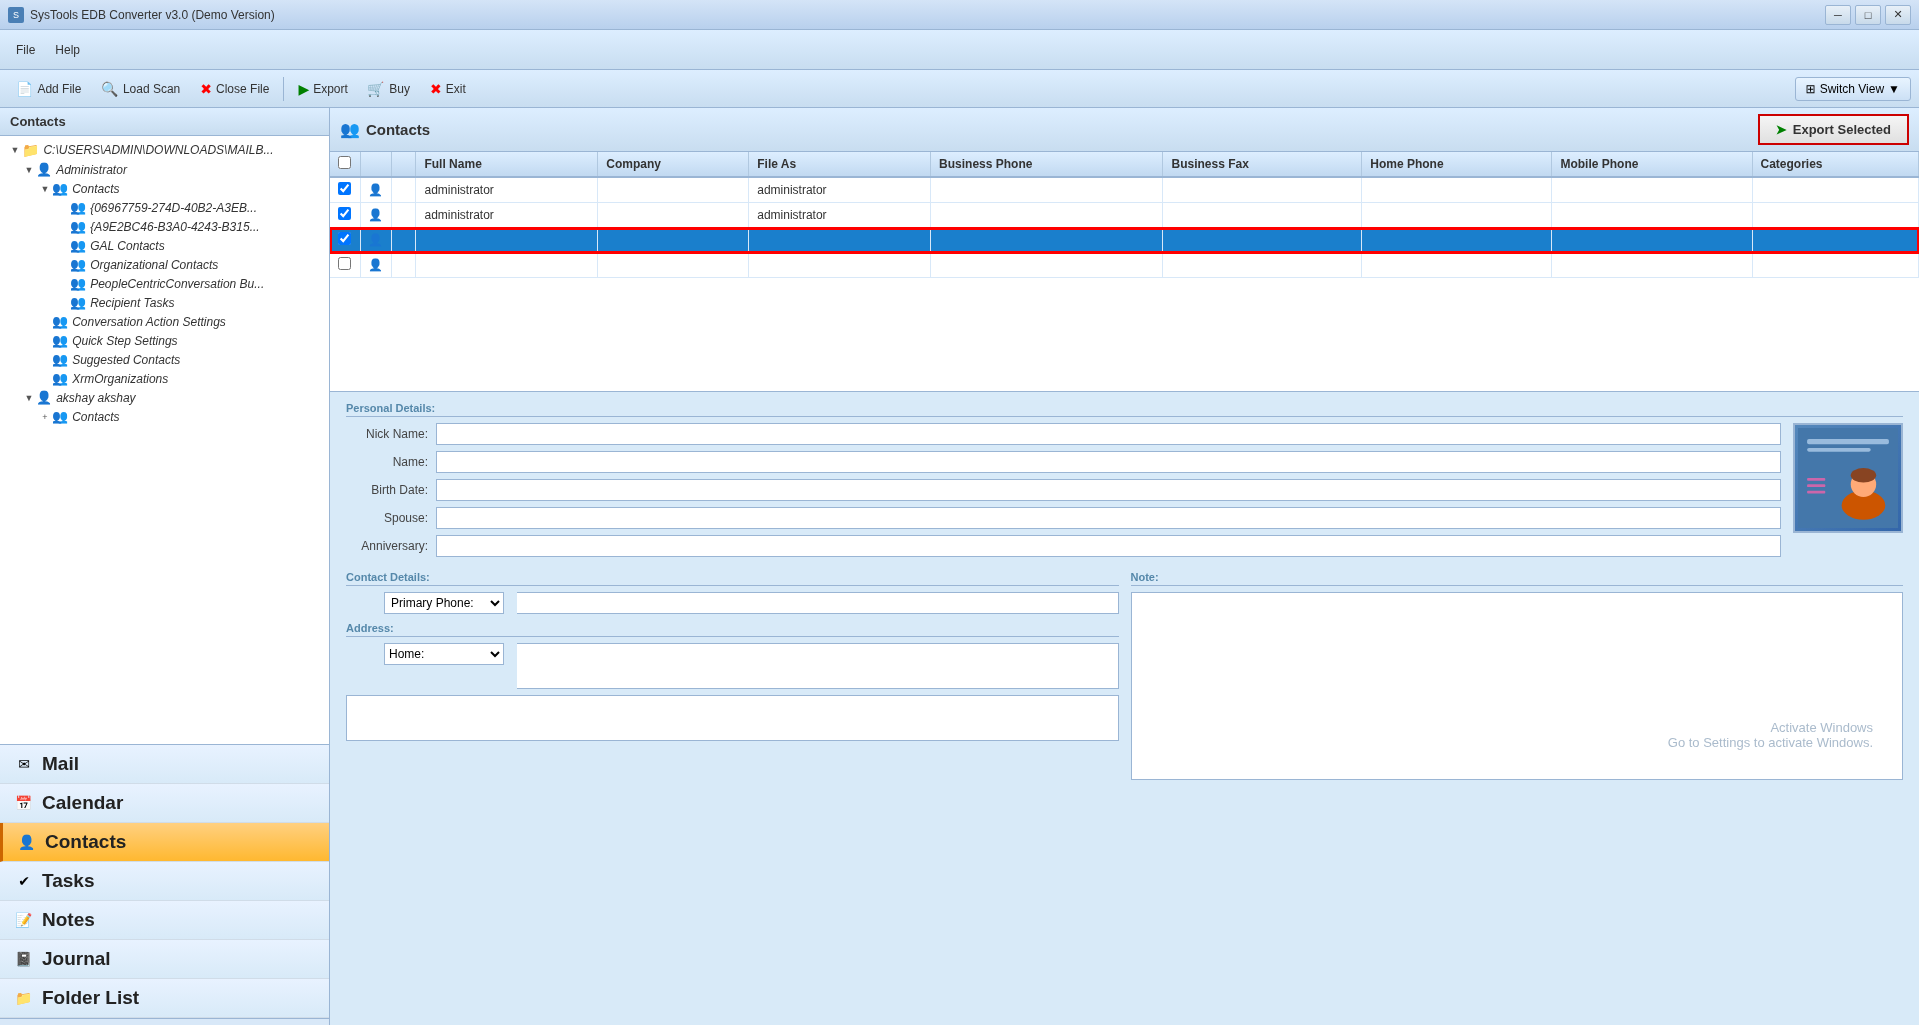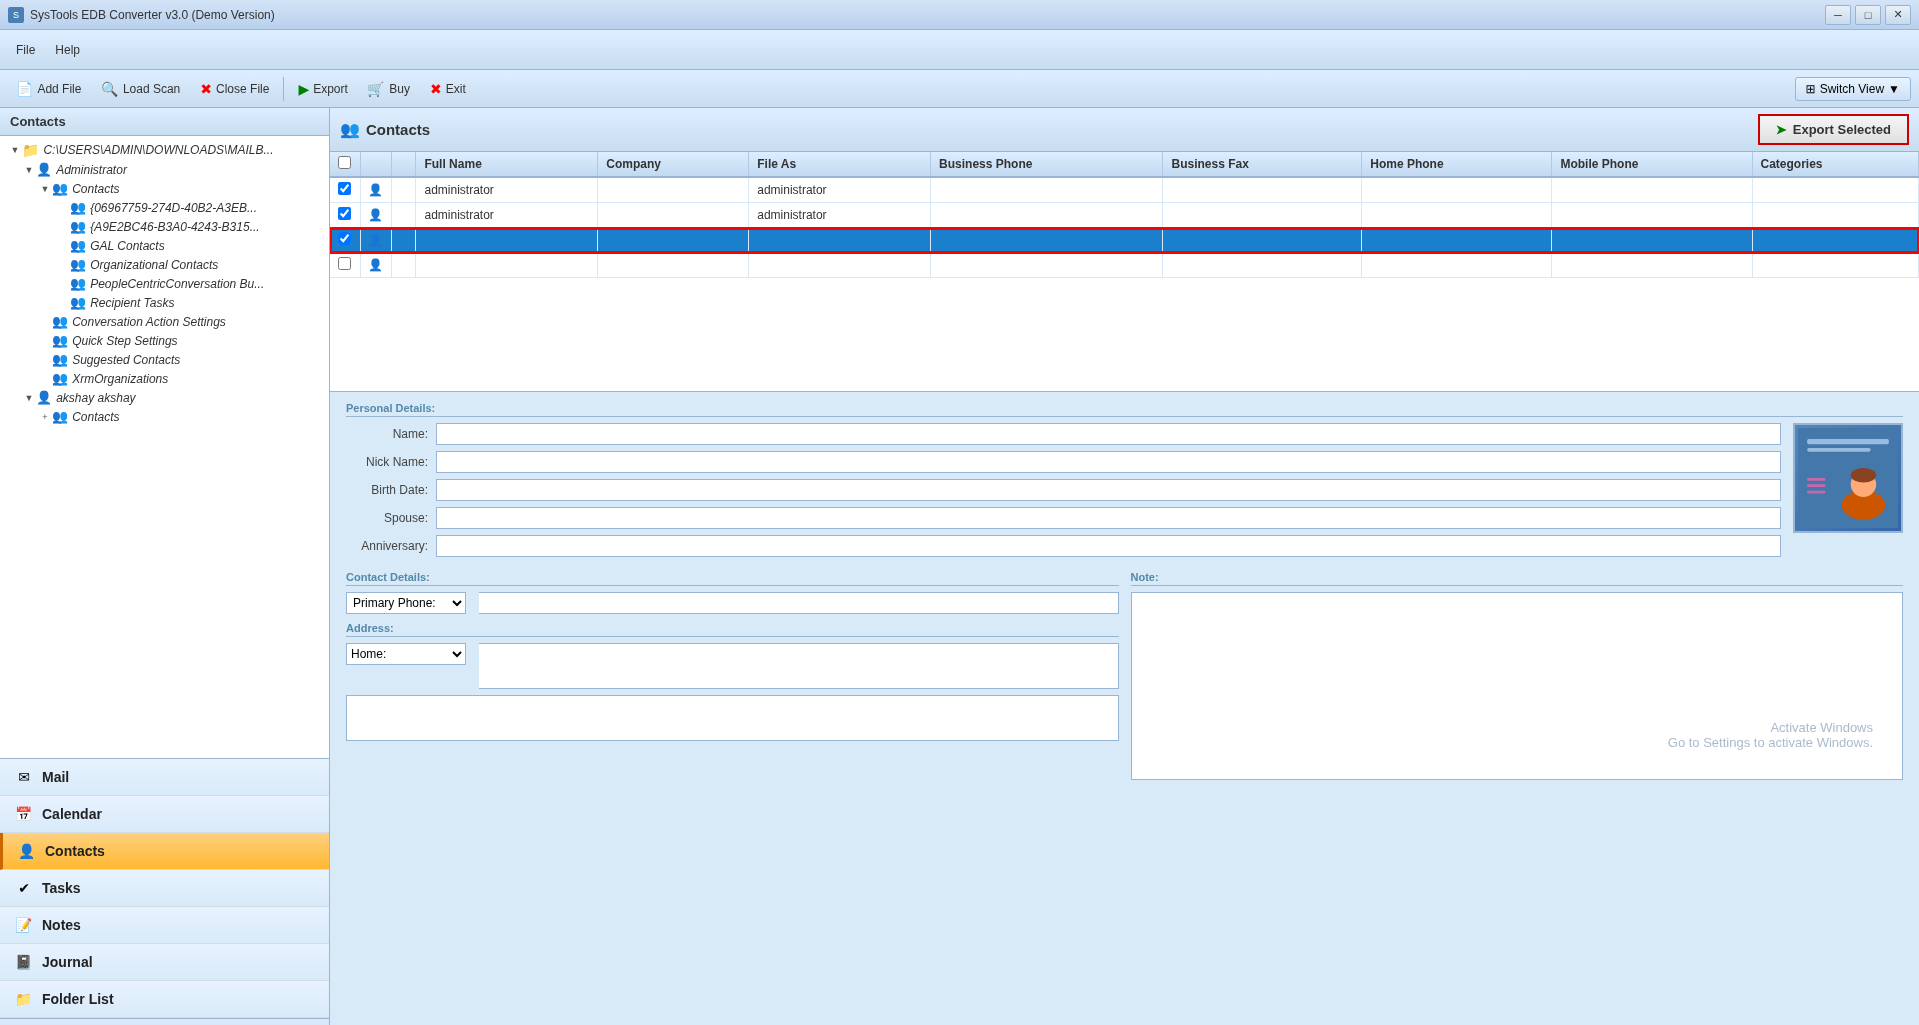--- a/index.html
+++ b/index.html
@@ -34,21 +34,21 @@
     .tree-node { display: flex; align-items: center; padding: 2px 4px; cursor: pointer; white-space: nowrap; }
     .tree-node .indent { display: inline-block; }
     .tree-node .expand-icon { width: 14px; height: 14px; display: inline-flex; align-items: center; justify-content: center; font-size: 9px; color: #555; }
     .tree-node .node-text { font-size: 12px; color: #333; font-style: italic; }
 
     
     .nav-tabs { border-top: 1px solid #9ab5d4; }
     .nav-tab { display: flex; align-items: center; gap: 8px; padding: 8px 14px; cursor: pointer; border-bottom: 1px solid #d0dce8; background: linear-gradient(to bottom, #e8f2ff, #d8eaf8); }
     .nav-tab.active { background: linear-gradient(to bottom, #ffd080, #ffb830); border-left: 3px solid #cc6600; }
     .nav-tab .tab-icon { width: 20px; height: 20px; display: flex; align-items: center; justify-content: center; font-size: 14px; }
-    .nav-tab .tab-label { font-size: 14px; font-weight: 600; color: #222; }
+    .nav-tab .tab-label { font-size: 19px; font-weight: 600; color: #222; }
     .status-bar { padding: 4px 10px; font-size: 12px; color: #333; background: #d8e8f8; border-top: 1px solid #9ab5d4; }
 
     
     .content { flex: 1; display: flex; flex-direction: column; background: #e8f2ff; }
     .content-header { background: linear-gradient(to bottom, #ddeeff, #c8ddf0); padding: 6px 10px; display: flex; align-items: center; justify-content: space-between; border-bottom: 1px solid #9ab5d4; }
     .content-title { font-size: 15px; font-weight: bold; color: #333; display: flex; align-items: center; gap: 6px; }
     .export-selected-btn { border: 2px solid #cc0000; padding: 6px 16px; background: linear-gradient(to bottom, #f5f5f5, #e0e0e0); cursor: pointer; font-size: 13px; font-weight: 600; color: #333; display: flex; align-items: center; gap: 6px; }
 
     
     .table-area { flex: 1; overflow-y: auto; background: white; border-bottom: 1px solid #9ab5d4; max-height: 240px; }
@@ -65,21 +65,21 @@
 
     
     .details-area { background: #d8eaf8; padding: 10px 16px; overflow-y: auto; flex: 1; display: flex; flex-direction: column; gap: 8px; }
     .section-label { font-size: 11px; color: #5588aa; font-weight: 600; border-bottom: 1px solid #9ab5d4; padding-bottom: 2px; margin-bottom: 6px; }
     .field-row { display: flex; align-items: center; margin-bottom: 6px; }
     .field-label { width: 90px; font-size: 12px; color: #444; text-align: right; padding-right: 8px; flex-shrink: 0; }
     .field-input { flex: 1; height: 22px; background: white; border: 1px solid #9ab5d4; padding: 0 4px; font-size: 12px; }
     .avatar-box { width: 110px; height: 110px; background: linear-gradient(135deg, #5588bb, #3366aa); border: 2px solid #9ab5d4; display: flex; align-items: center; justify-content: center; flex-shrink: 0; overflow: hidden; }
     .personal-section { display: flex; gap: 12px; }
     .personal-fields { flex: 1; }
-    .contact-details-row { display: flex; gap: 13px; margin-bottom: 6px; }
+    .contact-details-row { display: flex; gap: 13px; margin-bottom: 6px; margin-left: 38px; }
     .phone-select { height: 22px; background: white; border: 1px solid #9ab5d4; font-size: 12px; padding: 0 2px; width: 120px; }
     .phone-input { flex: 1; height: 22px; background: white; border: 1px solid #9ab5d4; border-left: none; padding: 0 4px; font-size: 12px; }
     .address-select { height: 22px; background: white; border: 1px solid #9ab5d4; font-size: 12px; width: 120px; }
     .address-input { height: 46px; background: white; border: 1px solid #9ab5d4; border-left: none; padding: 4px; font-size: 12px; flex: 1; resize: none; }
     .email-textarea { width: 100%; height: 46px; background: white; border: 1px solid #9ab5d4; padding: 4px; font-size: 12px; resize: none; }
     .note-area { flex: 1; background: white; border: 1px solid #9ab5d4; padding: 4px; font-size: 12px; resize: none; height: 100%; min-height: 100px; }
     .bottom-two-col { display: flex; gap: 12px; }
     .bottom-left { flex: 1; }
     .bottom-right { flex: 1; }
     .watermark { font-size: 16px; color: #aabbcc; text-align: right; padding: 20px; }
@@ -359,25 +359,25 @@
       </table>
     </div>
 
     <div class="details-area">
 
       <div>
         <div class="section-label">Personal Details:</div>
         <div class="personal-section">
           <div class="personal-fields">
             <div class="field-row">
+              <span class="field-label">Nick Name:</span>
+              <input class="field-input" type="text" style="">
+            </div>
+            <div class="field-row">
               <span class="field-label">Name:</span>
-              <input class="field-input" type="text" style="">
-            </div>
-            <div class="field-row">
-              <span class="field-label">Nick Name:</span>
               <input class="field-input" type="text" style="">
             </div>
             <div class="field-row">
               <span class="field-label">Birth Date:</span>
               <input class="field-input" type="text" style="">
             </div>
             <div class="field-row">
               <span class="field-label">Spouse:</span>
               <input class="field-input" type="text" style="">
             </div>

